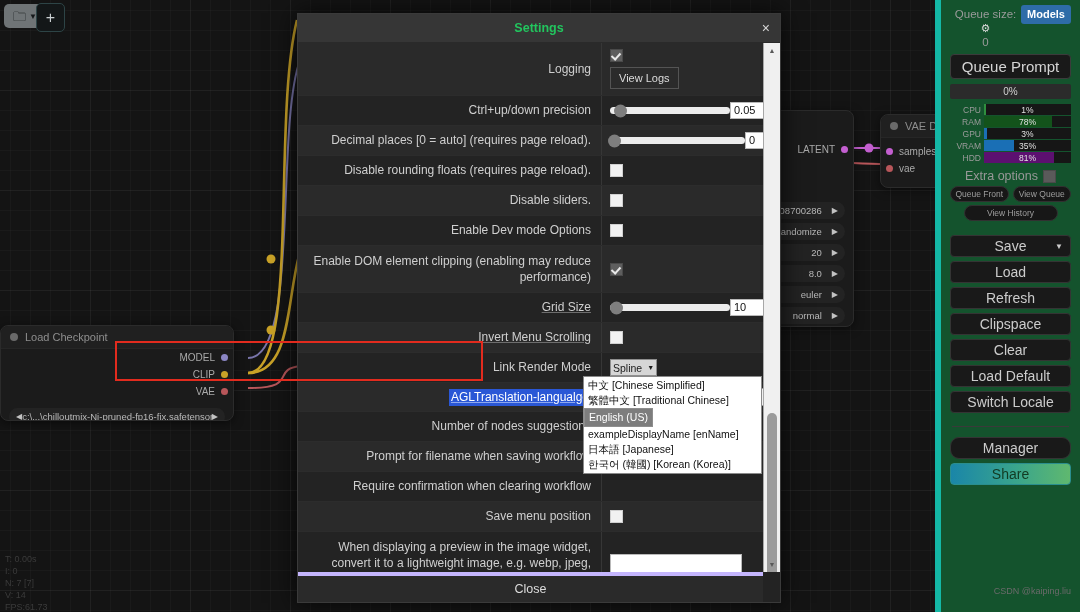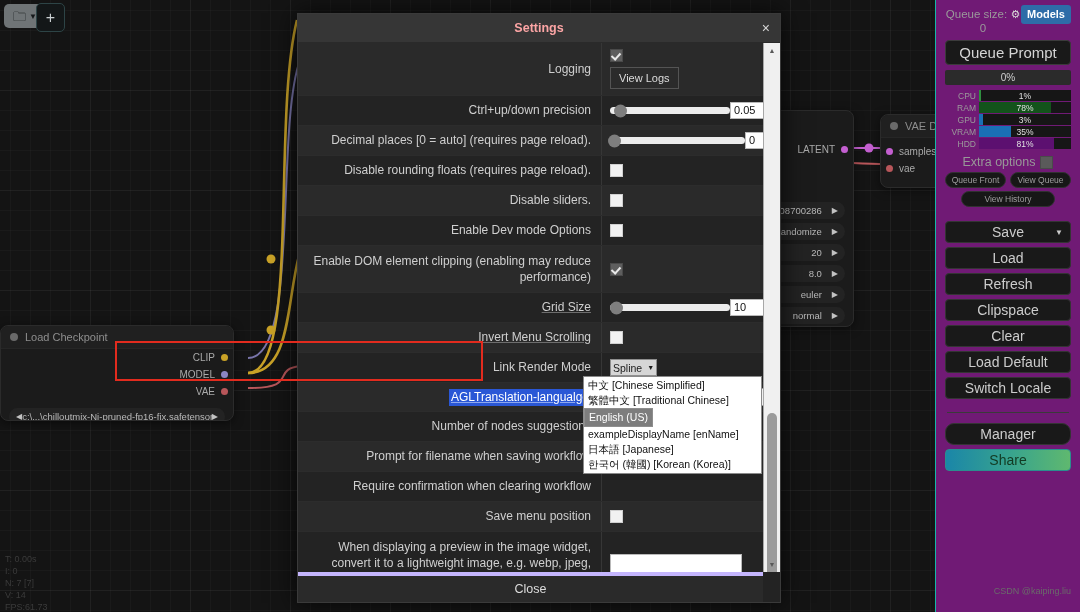--- a/index.html
+++ b/index.html
@@ -80,21 +80,21 @@
     background:#232323;border:1px solid #3a3a3a;
     box-shadow:0 0 24px rgba(0,0,0,.75);
     display:flex;flex-direction:column;
     font-size:12px;color:#d2d2d2;
   }
   .dlg-head{
     height:28px;flex:none;background:#363636;position:relative;
     display:flex;align-items:center;justify-content:center;
     border-bottom:1px solid #2a2a2a;
   }
-  .dlg-title{font-size:12.5px;font-weight:bold;color:#fca5a5;}
+  .dlg-title{font-size:12.5px;font-weight:bold;color:#22c55e;}
   .dlg-close{
     position:absolute;right:10px;top:50%;transform:translateY(-50%);
     font-size:14px;color:#d6d6d6;line-height:1;cursor:pointer;
   }
   .dlg-body{flex:1;overflow:hidden;position:relative;background:#232323;}
   .rows{width:465px;}
   .srow{display:flex;align-items:stretch;border-bottom:1px solid #2c2c2c;}
   .srow:nth-child(odd){background:#2a2a2a;}
   .srow:nth-child(even){background:#232323;}
   .lab{
@@ -184,21 +184,21 @@
     font-size:7px;color:#5a5a5a;
   }
   .dsb .thumb{
     position:absolute;left:3px;width:10px;top:370px;height:200px;
     background:#9b9b9b;border-radius:5px;
   }
 
   
   #side{
     position:absolute;right:0;top:0;width:145px;height:612px;
-    background:#701a75;border-left:1px solid #14b8a6;
+    background:#14532d;border-left:6px solid #14b8a6;
     padding:7px 9px;box-sizing:border-box;
     color:#b6b6b6;font-size:11px;
   }
   .qrow{display:flex;align-items:flex-start;justify-content:space-between;}
   .qsz{color:#9a9a9a;font-size:11.5px;text-align:center;flex:1;line-height:14px;}
   .gear{font-size:11px;color:#d9d9d9;}
   .models-btn{
     background:#2e6ca8;color:#fff;font-size:11px;font-weight:bold;
     padding:3px 6px;border-radius:3px;line-height:13px;flex:none;
     margin-top:-2px;
@@ -269,26 +269,26 @@
   <circle cx="869" cy="148" r="4.5" fill="#c45fd0"></circle>
   <path d="M790,164 C830,160 850,164 886,164" stroke="#b8565a" stroke-width="2" fill="none"></path>
 </svg>
 
 <div class="node" style="left:0;top:325px;width:232px;height:94px;">
   <div class="node-title">
     <span class="node-dot"></span>
     <span>Load Checkpoint</span>
   </div>
   <div class="port-row out">
+    <span>MODEL</span>
+    <span class="pdot" style="background:#8b86c4;"></span>
+  </div>
+  <div class="port-row out">
     <span>CLIP</span>
     <span class="pdot" style="background:#c9a227;"></span>
-  </div>
-  <div class="port-row out">
-    <span>MODEL</span>
-    <span class="pdot" style="background:#8b86c4;"></span>
   </div>
   <div class="port-row out">
     <span>VAE</span>
     <span class="pdot" style="background:#b8565a;"></span>
   </div>
   <div class="widget" style="margin-top:8px;">
     <span class="ar">◀</span>
     <span class="wv">c:\...\chilloutmix-Ni-pruned-fp16-fix.safetensors</span>
     <span class="ar">▶</span>
   </div>

